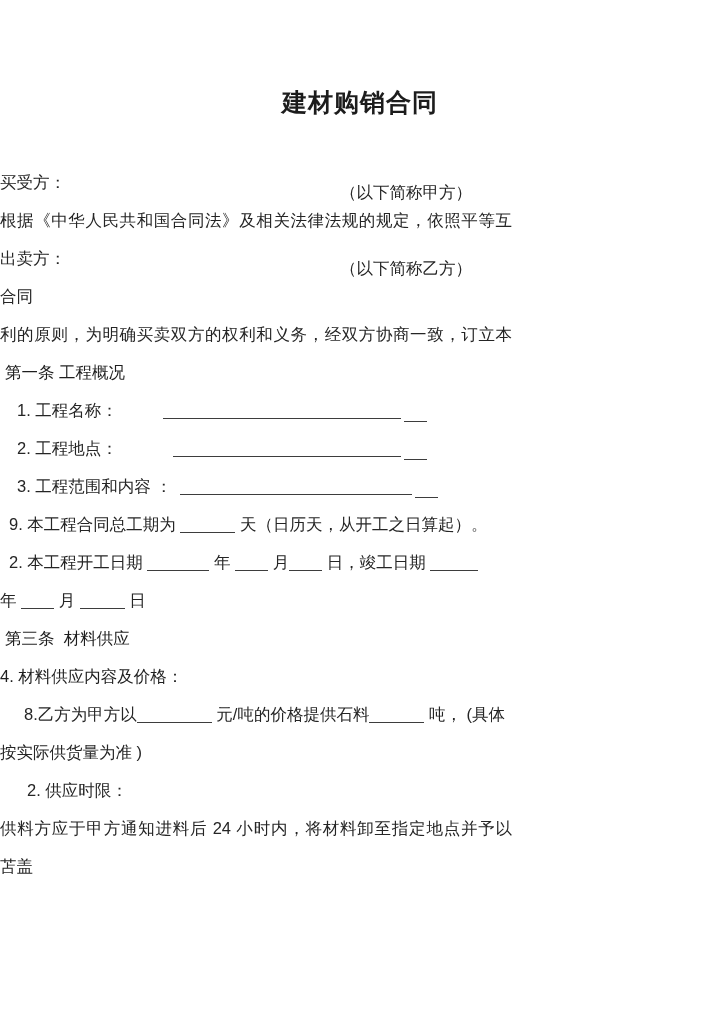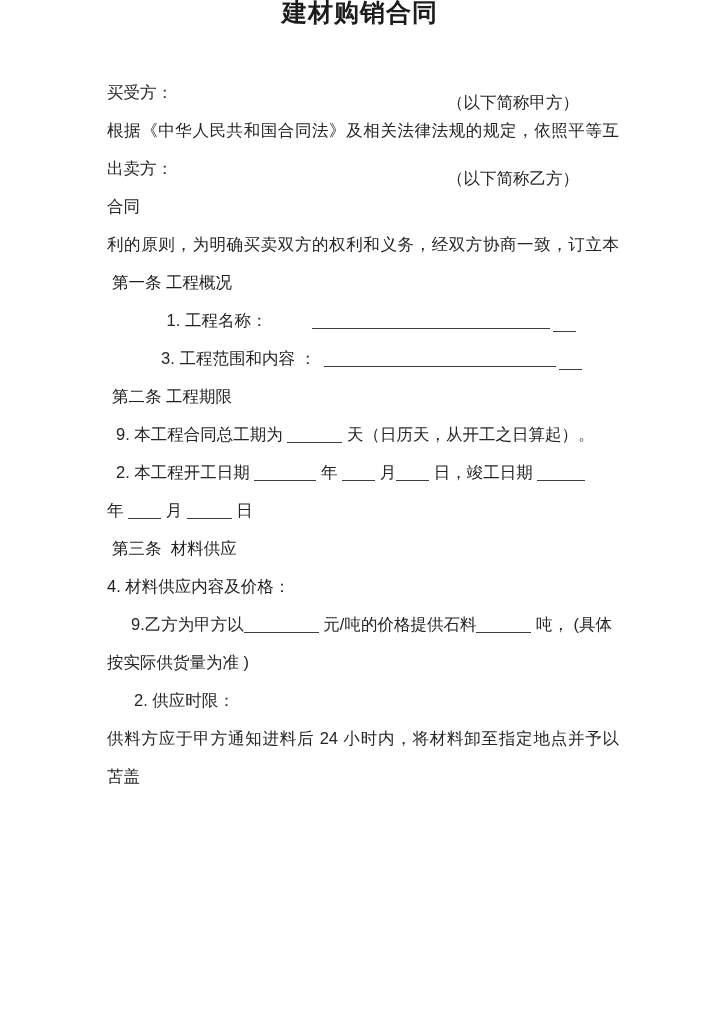--- a/index.html
+++ b/index.html
@@ -2,47 +2,47 @@
 <html><head>
 <meta charset="utf-8">
 <style>
   html,body{margin:0;padding:0;}
   body{
     width:720px;height:1017px;background:#ffffff;overflow:hidden;
     font-family:"Liberation Sans","DejaVu Sans",sans-serif;
     color:#252525;
   }
   .doc-title{
+    margin-top:90px;
     text-align:center;
     font-family:"Liberation Serif","DejaVu Serif",serif;
     font-weight:700;
     font-size:25px;
     line-height:1;
     letter-spacing:1px;
     color:#1c1c1c;
   }
   .content{
-    margin-left:107px;
     width:512px;
     margin-top:48px;
     font-size:16.5px;
   }
   .row{height:38px;line-height:38px;}
   .t{white-space:pre-wrap;}
   .b{font-weight:400;color:#1e1e1e;}
   
   .jl{text-align:justify;text-align-last:justify;}
   
   .bl{display:inline-block;border-bottom:1px solid #3d3d3d;height:14px;position:relative;top:3px;}
   .tail{display:inline-block;border-bottom:1px solid #3d3d3d;height:14px;position:relative;top:6px;margin-left:3px;width:23px;}
   .party{position:relative;}
   .party .note{position:absolute;left:340px;top:10px;}
   
   .ind-h{padding-left:5px;}
-  .ind-a1{padding-left:17px;text-align:center;}
+  .ind-a1{padding-left:17px;}
   .ind-a2{padding-left:9px;}
   .ind-s1{padding-left:24px;}
   .ind-s2{padding-left:27px;}
 </style>
 </head>
 <body>
 
 <div class="doc-title t">建材购销合同</div>
 
 <div class="content">
@@ -58,37 +58,39 @@
     <span class="t note">（以下简称乙方）</span>
   </div>
   <div class="row t">合同</div>
   <div class="row jl t">利的原则，为明确买卖双方的权利和义务，经双方协商一致，订立本</div>
 
   <div class="row b t ind-h">第一条 工程概况</div>
   <div class="row ind-a1">
     <span class="t">1. 工程名称：</span><span class="bl" style="width:238px;margin-left:45px;"></span><span class="tail"></span>
   </div>
   <div class="row ind-a1">
+    <span class="t">2. 工程地点：</span><span class="bl" style="width:228px;margin-left:55px;"></span><span class="tail"></span>
+  </div>
+  <div class="row ind-a1">
     <span class="t">3. 工程范围和内容 ：</span><span class="bl" style="width:232px;margin-left:8px;"></span><span class="tail"></span>
   </div>
 
-  <div class="row b t ind-h">第二条 工程期限</div>
   <div class="row ind-a2">
     <span class="t">9. 本工程合同总工期为 </span><span class="bl" style="width:55px;"></span><span class="t"> 天（日历天，从开工之日算起）。</span>
   </div>
   <div class="row ind-a2">
     <span class="t">2. 本工程开工日期 </span><span class="bl" style="width:62px;"></span><span class="t"> 年 </span><span class="bl" style="width:33px;"></span><span class="t"> 月</span><span class="bl" style="width:33px;"></span><span class="t"> 日，竣工日期 </span><span class="bl" style="width:48px;"></span>
   </div>
   <div class="row">
     <span class="t">年 </span><span class="bl" style="width:33px;"></span><span class="t"> 月 </span><span class="bl" style="width:45px;"></span><span class="t"> 日</span>
   </div>
 
   <div class="row b t ind-h">第三条  材料供应</div>
   <div class="row b t">4. 材料供应内容及价格：</div>
   <div class="row ind-s1">
-    <span class="t">9.乙方为甲方以</span><span class="bl" style="width:75px;"></span><span class="t"> 元/吨的价格提供石料</span><span class="bl" style="width:55px;"></span><span class="t"> 吨， (具体</span>
+    <span class="t">8.乙方为甲方以</span><span class="bl" style="width:75px;"></span><span class="t"> 元/吨的价格提供石料</span><span class="bl" style="width:55px;"></span><span class="t"> 吨， (具体</span>
   </div>
   <div class="row t">按实际供货量为准 )</div>
   <div class="row t ind-s2">2. 供应时限：</div>
   <div class="row jl t">供料方应于甲方通知进料后 24 小时内，将材料卸至指定地点并予以</div>
   <div class="row t">苫盖</div>
 
 </div>
 
 </body></html>

